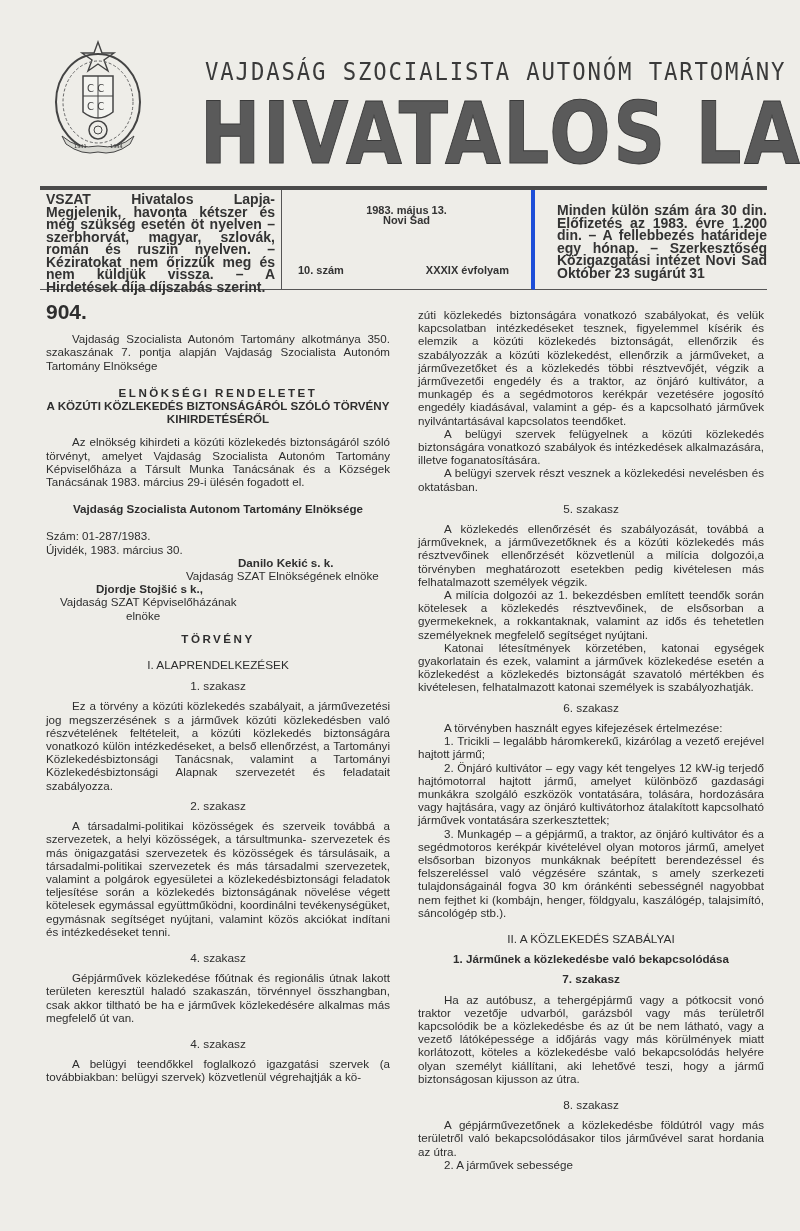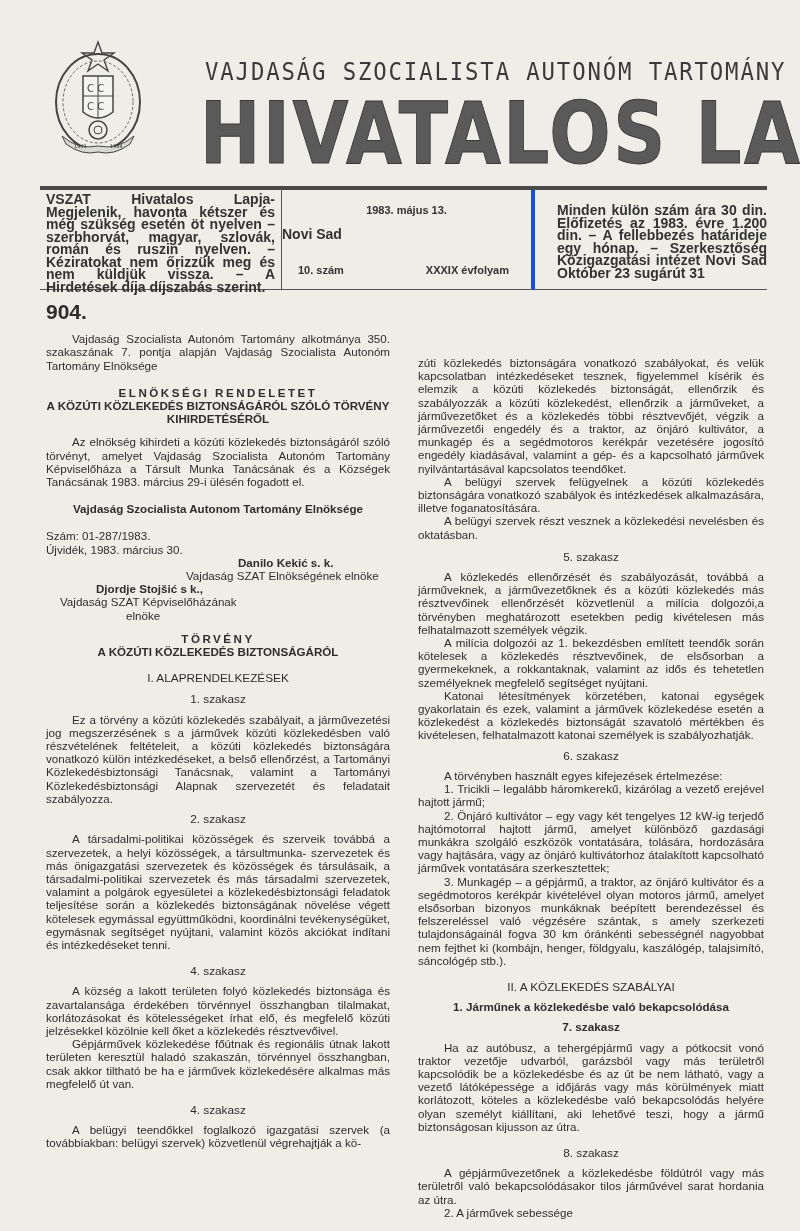--- a/index.html
+++ b/index.html
@@ -31,28 +31,28 @@
   .topbar { position: absolute; left: 40px; top: 186px; width: 727px; height: 4px; background: #4a4a4a; }
 
   
   .infobox { position: absolute; top: 190px; height: 100px; border-bottom: 1px solid #555; box-sizing: border-box; }
   .box-left { left: 40px; width: 242px; border-right: 1px solid #555; padding: 3px 6px 0 6px; }
   .box-mid { left: 282px; width: 253px; border-right: 4px solid #1d4ed8; }
   .box-right { left: 535px; width: 232px; padding: 14px 0 16px 22px; }
   .box-left p, .box-right p { margin: 0; font-size: 14px; line-height: 12.5px; text-align: justify; font-weight: bold; color: #333; }
   .box-left p { text-align-last: left; }
   .mid-date { position: absolute; top: 14px; left: 0; width: 100%; text-align: center; font-size: 11px; font-weight: bold; color: #333; }
-  .mid-city { position: absolute; top: 36px; left: 0; width: 100%; font-size: 14px; font-weight: bold; color: #333; }
+  .mid-city { position: absolute; top: 24px; left: 0; width: 100%; text-align: center; font-size: 11px; font-weight: bold; color: #333; }
   .mid-issue { position: absolute; top: 74px; left: 16px; font-size: 11px; font-weight: bold; color: #333; }
   .mid-volume { position: absolute; top: 74px; right: 22px; font-size: 11px; font-weight: bold; color: #333; }
 
   
   .col { position: absolute; top: 305px; font-size: 11.6px; line-height: 13.2px; color: #2e2e2e; }
   .col-left { left: 46px; width: 344px; }
-  .col-right { left: 418px; width: 346px; top: 308px; margin-top: 48px; }
+  .col-right { left: 418px; width: 346px; top: 308px; }
   .col p { margin: 0; text-align: justify; }
   .col p.ind { text-indent: 26px; }
   .b { font-weight: bold; }
   .num { font-size: 21px; font-weight: bold; margin: 0 0 14px 0 !important; }
   .center { text-align: center !important; }
   .spaced { letter-spacing: 2.5px; }
   .sec { text-align: center !important; margin: 8px 0 6px 0 !important; font-size: 11.8px; }
   .gap6 { margin-top: 6px !important; }
   .gap10 { margin-top: 10px !important; }
   .gap14 { margin-top: 14px !important; }
@@ -103,28 +103,26 @@
     <p class="ind gap10">Az elnökség kihirdeti a közúti közlekedés biztonságáról szóló törvényt, amelyet Vajdaság Szocialista Autonóm Tartomány Képviselőháza a Társult Munka Tanácsának és a Községek Tanácsának 1983. március 29-i ülésén fogadott el.</p>
     <p class="center b gap14">Vajdaság Szocialista Autonom Tartomány Elnöksége</p>
     <p class="gap14" style="margin-top:18px">Szám: 01-287/1983.</p>
     <p>Újvidék, 1983. március 30.</p>
     <p class="b" style="padding-left:192px">Danilo Kekić s. k.</p>
     <p style="padding-left:140px">Vajdaság SZAT Elnökségének elnöke</p>
     <p class="b" style="padding-left:50px">Djordje Stojšić s k.,</p>
     <p style="padding-left:14px">Vajdaság SZAT Képviselőházának</p>
     <p style="padding-left:80px">elnöke</p>
     <p class="center b spaced gap10">TÖRVÉNY</p>
-    <p class="center b">A KÖZÚTI KÖZLEKEDÉS BIZTONSÁGÁRÓL</p>
     <p class="sec gap14">I. ALAPRENDELKEZÉSEK</p>
     <p class="sec">1. szakasz</p>
     <p class="ind">Ez a törvény a közúti közlekedés szabályait, a járművezetési jog megszerzésének s a járművek közúti közlekedésben való részvételének feltételeit, a közúti közlekedés biztonságára vonatkozó külön intézkedéseket, a belső ellenőrzést, a Tartományi Közlekedésbiztonsági Tanácsnak, valamint a Tartományi Közlekedésbiztonsági Alapnak szervezetét és feladatait szabályozza.</p>
     <p class="sec">2. szakasz</p>
     <p class="ind">A társadalmi-politikai közösségek és szerveik továbbá a szervezetek, a helyi közösségek, a társultmunka- szervezetek és más önigazgatási szervezetek és közösségek és társulásaik, a társadalmi-politikai szervezetek és más társadalmi szervezetek, valamint a polgárok egyesületei a közlekedésbiztonsági feladatok teljesítése során a közlekedés biztonságának növelése végett kötelesek egymással együttműködni, koordinálni tevékenységüket, egymásnak segítséget nyújtani, valamint közös akciókat indítani és intézkedéseket tenni.</p>
     <p class="sec gap14">4. szakasz</p>
-    <p class="ind">A község a lakott területen folyó közlekedés biztonsága és zavartalansága érdekében törvénnyel összhangban tilalmakat, korlátozásokat és kötelességeket írhat elő, és megfelelő közúti jelzésekkel közölnie kell őket a közlekedés résztvevőivel.</p>
     <p class="ind">Gépjárművek közlekedése főútnak és regionális útnak lakott területen keresztül haladó szakaszán, törvénnyel összhangban, csak akkor tiltható be ha e járművek közlekedésére alkalmas más megfelelő út van.</p>
     <p class="sec gap14">4. szakasz</p>
     <p class="ind">A belügyi teendőkkel foglalkozó igazgatási szervek (a továbbiakban: belügyi szervek) közvetlenül végrehajtják a kö-</p>
   </div>
 
   <div class="col col-right">
     <p>zúti közlekedés biztonságára vonatkozó szabályokat, és velük kapcsolatban intézkedéseket tesznek, figyelemmel kísérik és elemzik a közúti közlekedés biztonságát, ellenőrzik és szabályozzák a közúti közlekedést, ellenőrzik a járműveket, a járművezetőket és a közlekedés többi résztvevőjét, végzik a járművezetői engedély és a traktor, az önjáró kultivátor, a munkagép és a segédmotoros kerékpár vezetésére jogosító engedély kiadásával, valamint a gép- és a kapcsolható járművek nyilvántartásával kapcsolatos teendőket.</p>
     <p class="ind">A belügyi szervek felügyelnek a közúti közlekedés biztonságára vonatkozó szabályok és intézkedések alkalmazására, illetve foganatosítására.</p>
     <p class="ind">A belügyi szervek részt vesznek a közlekedési nevelésben és oktatásban.</p>
     <p class="sec gap10">5. szakasz</p>

